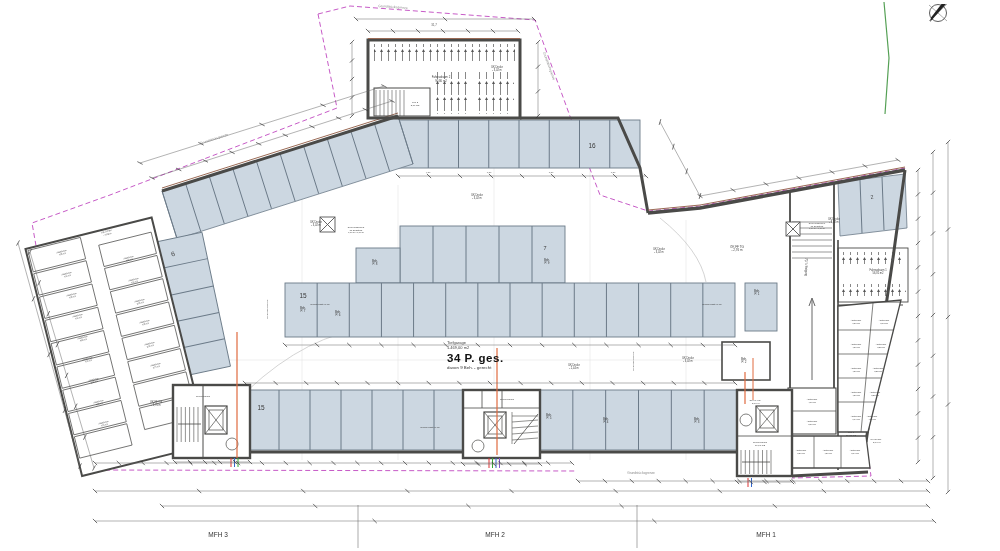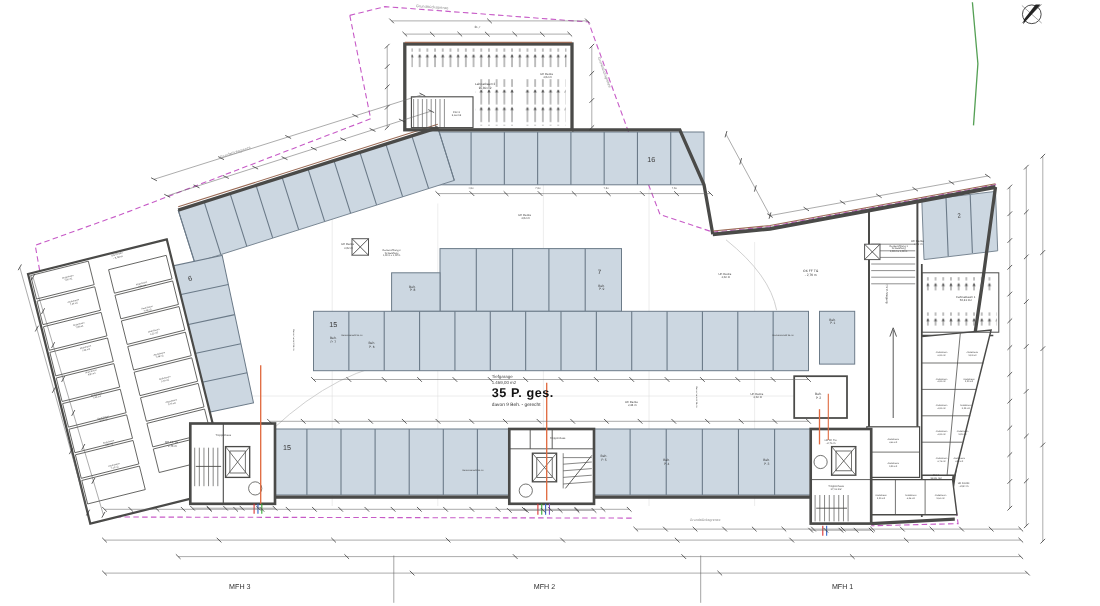--- a/index.html
+++ b/index.html
@@ -486,21 +486,21 @@
         <line x1="762.379" y1="479.879" x2="766.621" y2="484.121" stroke="#333" stroke-width="0.7"></line>
         <line x1="776.129" y1="479.879" x2="780.371" y2="484.121" stroke="#333" stroke-width="0.7"></line>
         <line x1="789.879" y1="479.879" x2="794.121" y2="484.121" stroke="#333" stroke-width="0.7"></line>
       </g>
 </svg>
 
 <div id="labels">
   <div class="cap" style="left:447px;top:340px">
     <div class="cap-s">Tiefgarage</div>
     <div class="cap-s">1.469,00 m2</div>
-    <div class="cap-big">35 P. ges.</div>
+    <div class="cap-big">34 P. ges.</div>
     <div class="cap-n">davon 9 Beh. - gerecht</div>
   </div>
   <div class="mfh" style="left:218px">MFH 3</div>
   <div class="mfh" style="left:495px">MFH 2</div>
   <div class="mfh" style="left:766px">MFH 1</div>
 <div class="lbl" style="left: 214px; top: 139px; font-size: 6.8px; transform: translate(-50%, -50%) rotate(-18deg) scale(0.5); color: rgb(138, 138, 138);">Grundstücksgrenze</div>
       <div class="lbl" style="left: 393px; top: 7px; font-size: 6.8px; transform: translate(-50%, -50%) rotate(4deg) scale(0.5); color: rgb(138, 138, 138);">Grundstücksgrenze</div>
       <div class="lbl" style="left: 549px; top: 66px; font-size: 6.8px; transform: translate(-50%, -50%) rotate(70deg) scale(0.5); color: rgb(138, 138, 138);">Grundstücksgrenze</div>
       <div class="lbl" style="left: 641px; top: 473px; font-size: 6.4px; transform: translate(-50%, -50%) rotate(0deg) scale(0.5); color: rgb(138, 138, 138);">Grundstücksgrenze</div>
       <div class="lbl" style="left: 441px; top: 79px; font-size: 5.6px; transform: translate(-50%, -50%) rotate(0deg) scale(0.5);">Fahrradraum 2

